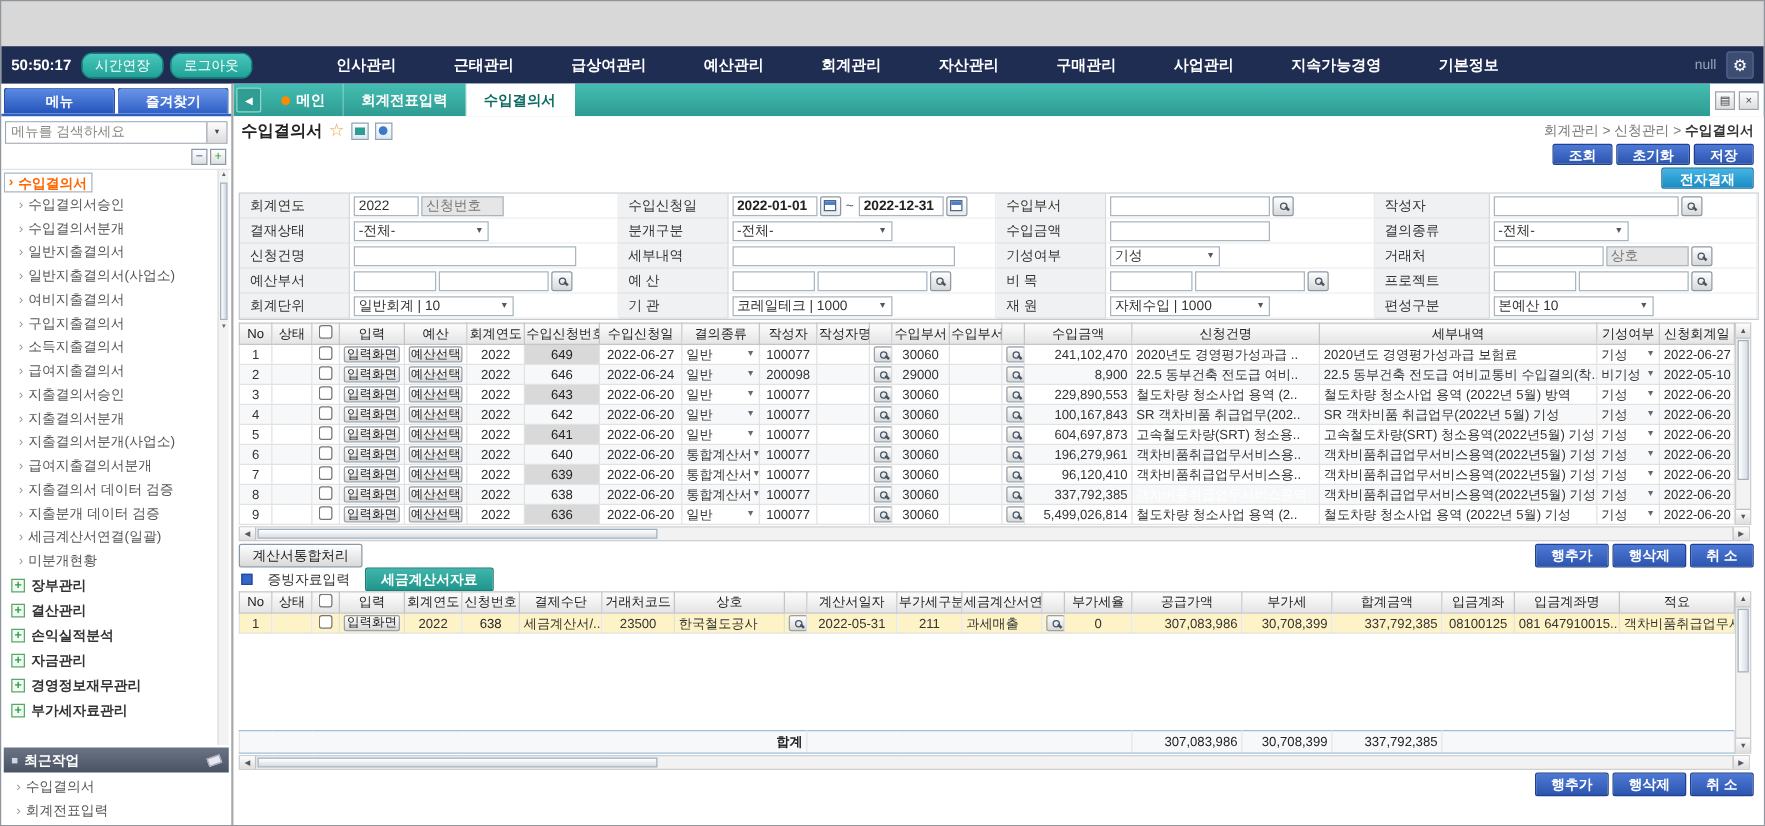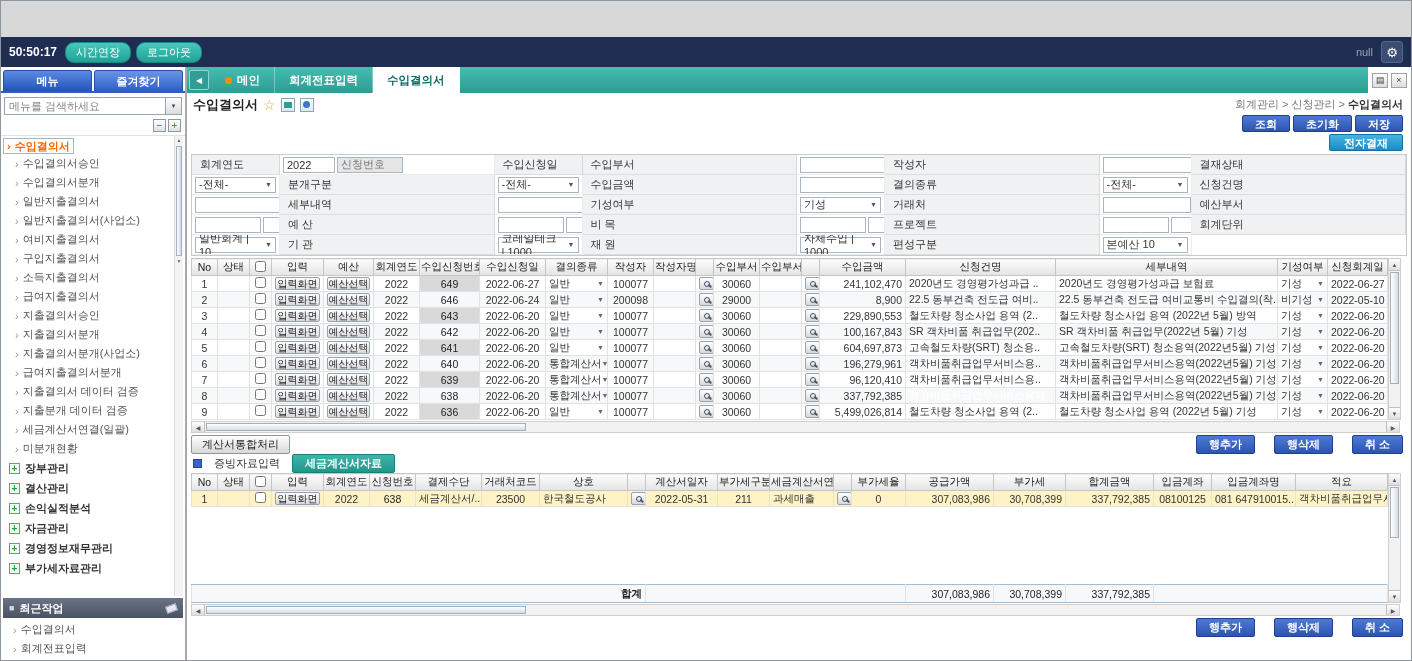--- a/index.html
+++ b/index.html
@@ -148,21 +148,21 @@
   .vs-thumb { margin:1px; height:70%; background:linear-gradient(90deg,#fff,#d7dde3); border:1px solid #9fb0bf; }
   .hscroll { height:12px; margin:1px 4px 0; width:1209px; background:#f2f2f2; border:1px solid #cfcfcf;
              display:flex; align-items:stretch; }
   .hs-btn { width:13px; background:linear-gradient(#fdfdfd,#dedede); font-size:6px; color:#556;
             display:flex; align-items:center; justify-content:center; }
   .hs-btn.left { border-right:1px solid #c0c0c0; }
   .hs-btn.right { border-left:1px solid #c0c0c0; }
   .hs-track { flex:1; display:flex; }
   .hs-thumb { width:320px; margin:1px; background:linear-gradient(#fff,#d7dde3); border:1px solid #9fb0bf; }
 
-  .mid-row { display:flex; align-items:center; padding:2px 8px 0 4px; height:20px; gap:19px; }
+  .mid-row { display:flex; align-items:center; padding:2px 8px 0 4px; height:20px; gap:3px; }
   .graybtn { padding:1px 10px; background:linear-gradient(#fefefe,#d9d9d9); border:1px solid #8a98a5;
              border-radius:2px; color:#222; font-size:11px; }
   .spacer { margin-left:auto; }
   .evid-row { display:flex; align-items:center; gap:12px; padding:2px 8px 2px 6px; height:20px; }
   .evid-icon { width:9px; height:9px; background:#3565c8; border:1px solid #24489a; }
   .evid-label { color:#333; }
   .tealbtn2 { padding:1px 12px; background:linear-gradient(#3cb6ab,#22958b); border:1px solid #177f76;
               color:#fff; border-radius:2px; font-weight:bold; font-size:11px;text-align:right; }
 
   .statusbar { margin:auto 4px 6px; border:1px solid #c6c6c6; background:#fbfbfb; height:28px;
@@ -170,20 +170,42 @@
   .gdot { width:11px; height:11px; border-radius:50%; border:1px solid #1e7e28;
           background:radial-gradient(circle at 35% 30%, #8ee06a, #2ea838); }
 </style>
 </head>
 <body>
 
 <div class="topbar">
   <span class="timer">50:50:17</span>
   <button class="tealbtn">시간연장</button>
   <button class="tealbtn">로그아웃</button>
+  <nav class="topmenu">
+
+      <a class="topmenu-item">인사관리</a>
+
+      <a class="topmenu-item">근태관리</a>
+
+      <a class="topmenu-item">급상여관리</a>
+
+      <a class="topmenu-item">예산관리</a>
+
+      <a class="topmenu-item">회계관리</a>
+
+      <a class="topmenu-item">자산관리</a>
+
+      <a class="topmenu-item">구매관리</a>
+
+      <a class="topmenu-item">사업관리</a>
+
+      <a class="topmenu-item">지속가능경영</a>
+
+      <a class="topmenu-item">기본정보</a>
+    </nav>
   <span class="nulltext">null</span>
   <button class="gearbtn">
       <span>⚙</span>
     </button>
 </div>
 
 <div class="layout">
 
   <aside class="sidebar">
     <div class="side-tabs">
@@ -404,20 +426,31 @@
       </div>
 
       <div class="form">
 
         <div class="flabel">회계연도</div>
         <div class="ffield">
           <input class="inp w55" value="2022" style="">
           <input class="inp ro w70" value="신청번호" style="">
         </div>
         <div class="flabel">수입신청일</div>
+        <div class="ffield">
+          <input class="inp date" value="2022-01-01" style="">
+          <button class="cbtn">
+              <span class="cal"></span>
+            </button>
+          <span class="tilde">~</span>
+          <input class="inp date" value="2022-12-31" style="">
+          <button class="cbtn">
+              <span class="cal"></span>
+            </button>
+        </div>
         <div class="flabel">수입부서</div>
         <div class="ffield">
           <input class="inp w130" style="">
           <button class="sbtn">
               <span class="mag"></span>
             </button>
         </div>
         <div class="flabel">작성자</div>
         <div class="ffield">
           <input class="inp w150" style="">

